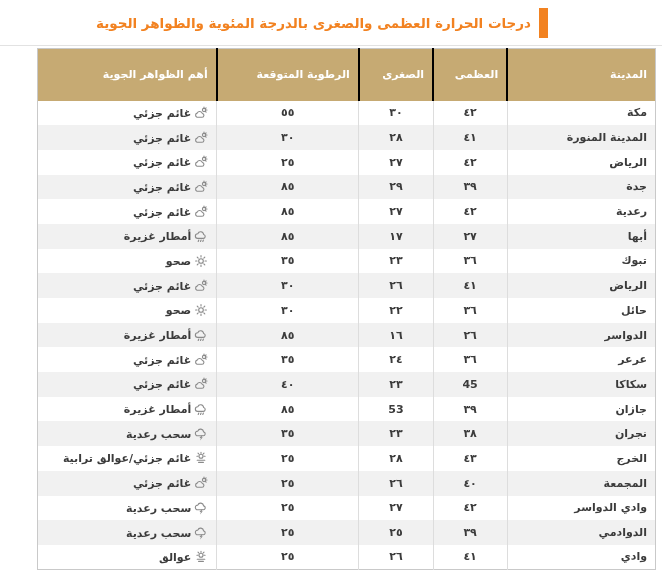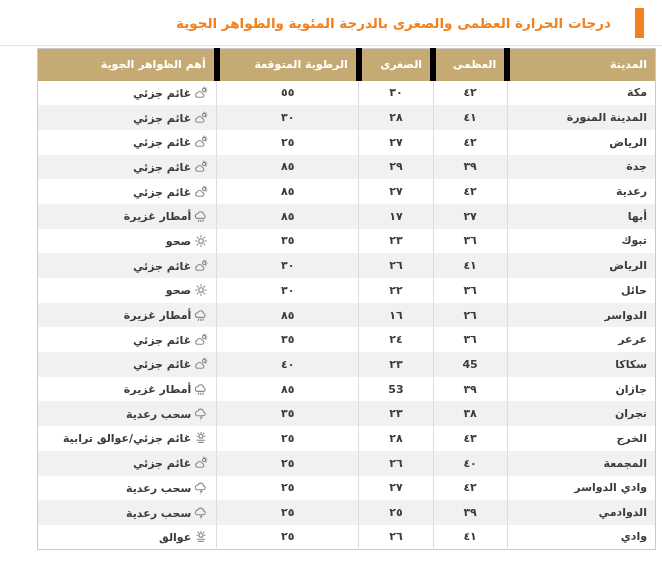--- a/index.html
+++ b/index.html
@@ -7,23 +7,24 @@
   body {
     width: 662px; height: 571px;
     background: #ffffff;
     font-family: "DejaVu Sans", sans-serif;
     direction: rtl;
     overflow: hidden;
   }
   .title-bar {
     display: flex;
     align-items: center;
-    gap: 24px;
+    gap: 8px;
     padding: 8px 18px 7px 0;
     border-bottom: 1px solid #e2e2e2;
+    justify-content: center;
   }
   .accent-bar {
     flex: none;
     width: 9px;
     height: 30px;
     background: #f28221;
   }
   .page-title {
     margin: 0;
     font-size: 13.5px;
@@ -38,25 +39,25 @@
     width: 100%;
     border-collapse: collapse;
     border: 1px solid #c9c9c9;
     table-layout: fixed;
   }
   th {
     background: #c6aa73;
     color: #ffffff;
     font-size: 11px;
     font-weight: bold;
-    height: 32px;
+    height: 52px;
     padding: 0 8px;
     text-align: right;
   }
-  th:not(:last-child) { border-left: 6px solid #000000; margin-left: 32px; }
+  th:not(:last-child) { border-left: 2px solid #000000; margin-left: 32px; }
   td {
     font-size: 11px;
     font-weight: bold;
     color: #3b3b3b;
     height: 24.7px;
     padding: 0 8px;
     text-align: right;
     white-space: nowrap;
     overflow: hidden;
   }

